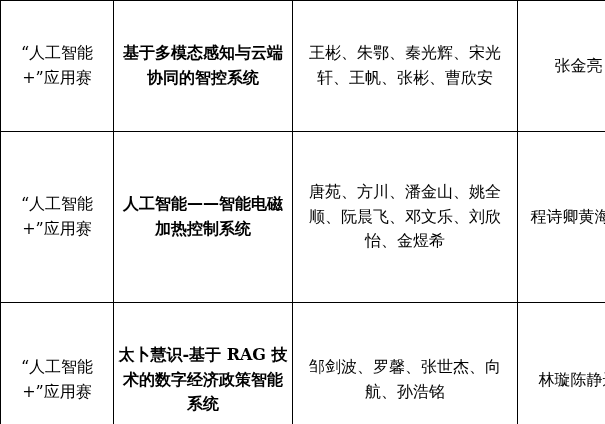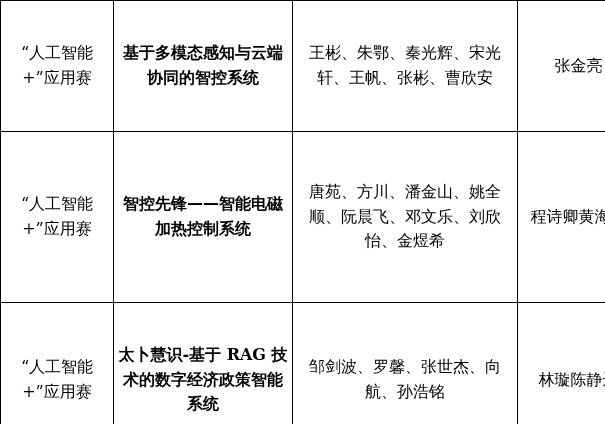--- a/index.html
+++ b/index.html
@@ -46,21 +46,21 @@
 <table class="doc-table">
   <tbody>
     <tr class="row-1">
       <td class="col-category">“人工智能+”应用赛</td>
       <td class="col-title cell-title">基于多模态感知与云端协同的智控系统</td>
       <td class="col-members cell-members">王彬、朱鄂、秦光辉、宋光轩、王帆、张彬、曹欣安</td>
       <td class="col-advisor">张金亮</td>
     </tr>
     <tr class="row-2">
       <td class="col-category">“人工智能+”应用赛</td>
-      <td class="col-title cell-title">智控先锋——智能电磁加热控制系统</td>
+      <td class="col-title cell-title">人工智能——智能电磁加热控制系统</td>
       <td class="col-members cell-members">唐苑、方川、潘金山、姚全顺、阮晨飞、邓文乐、刘欣怡、金煜希</td>
       <td class="col-advisor">程诗卿黄海波</td>
     </tr>
     <tr class="row-3">
       <td class="col-category">“人工智能+”应用赛</td>
       <td class="col-title cell-title">太卜慧识-基于 RAG 技术的数字经济政策智能系统</td>
       <td class="col-members cell-members">邹剑波、罗馨、张世杰、向航、孙浩铭</td>
       <td class="col-advisor">林璇陈静远</td>
     </tr>
   </tbody>

